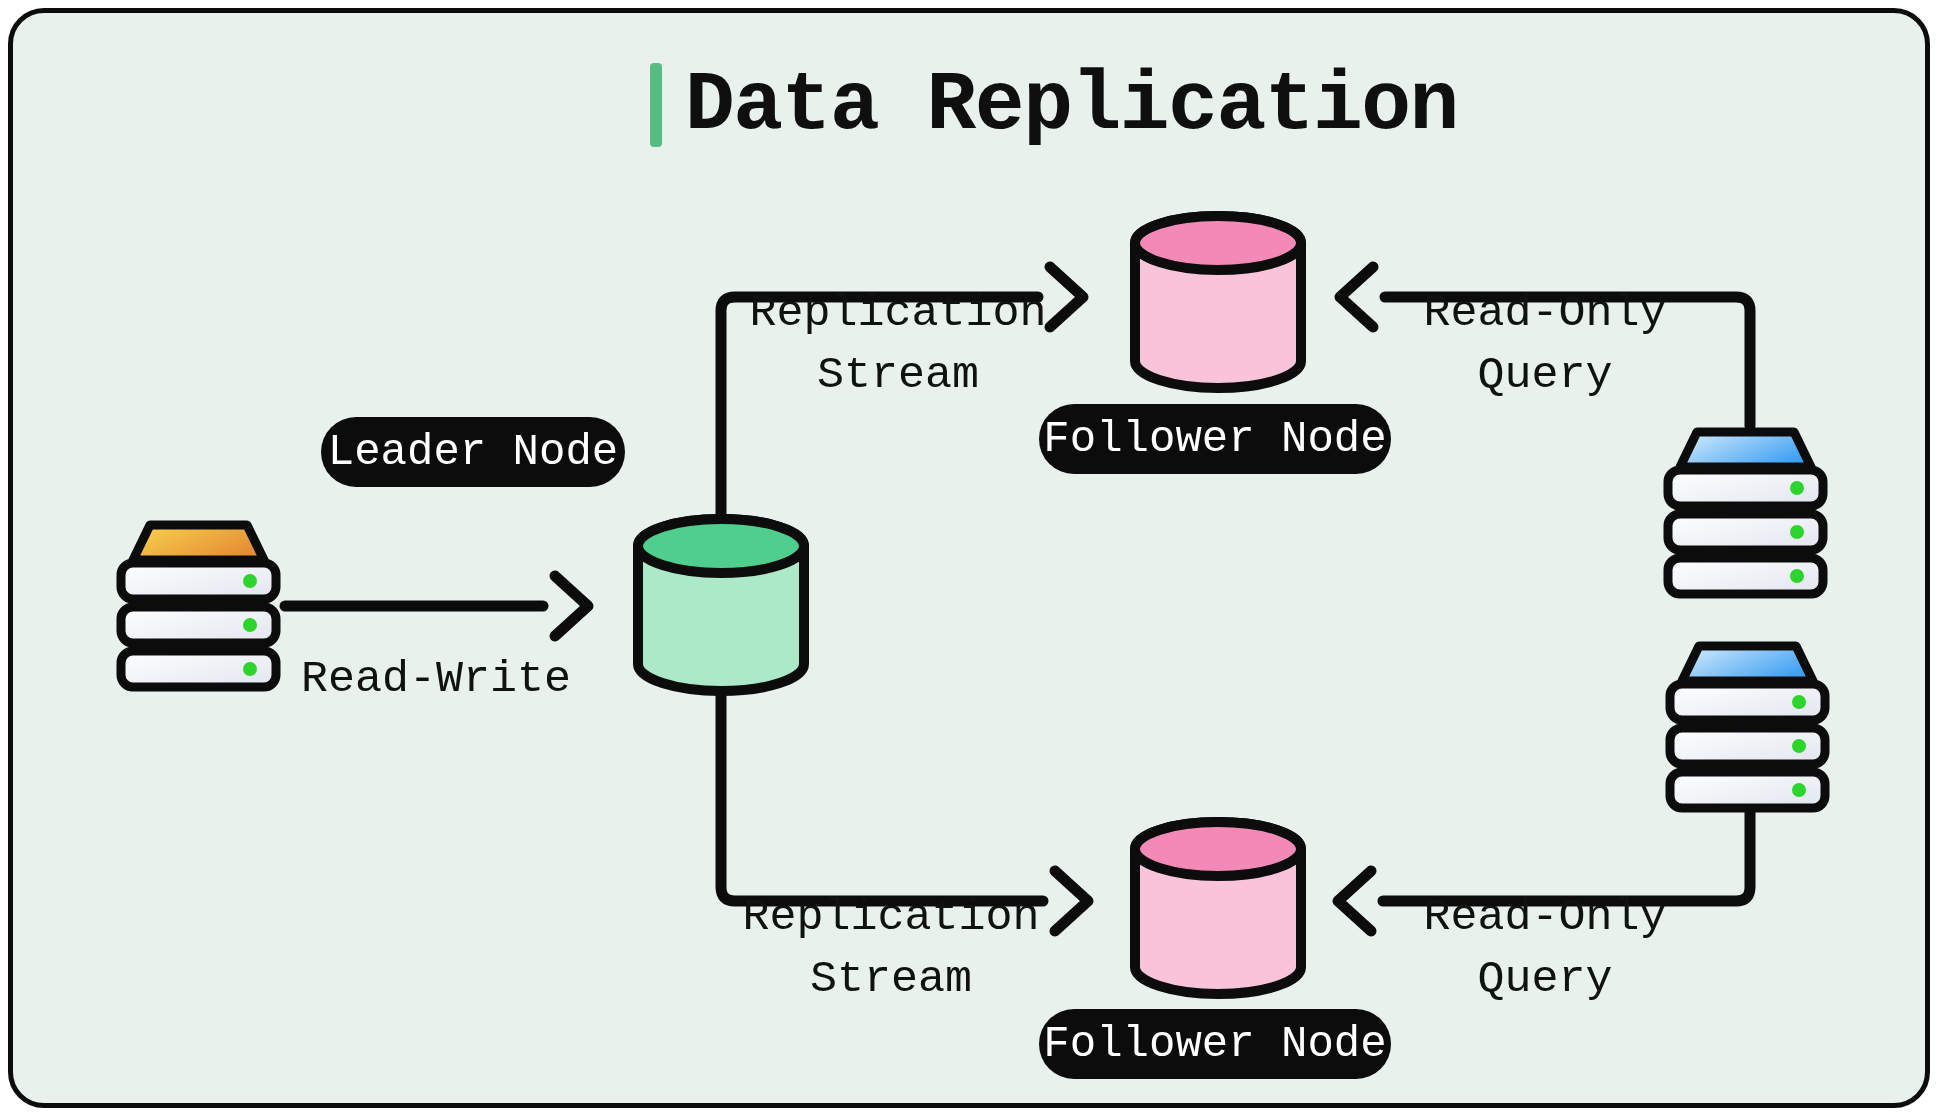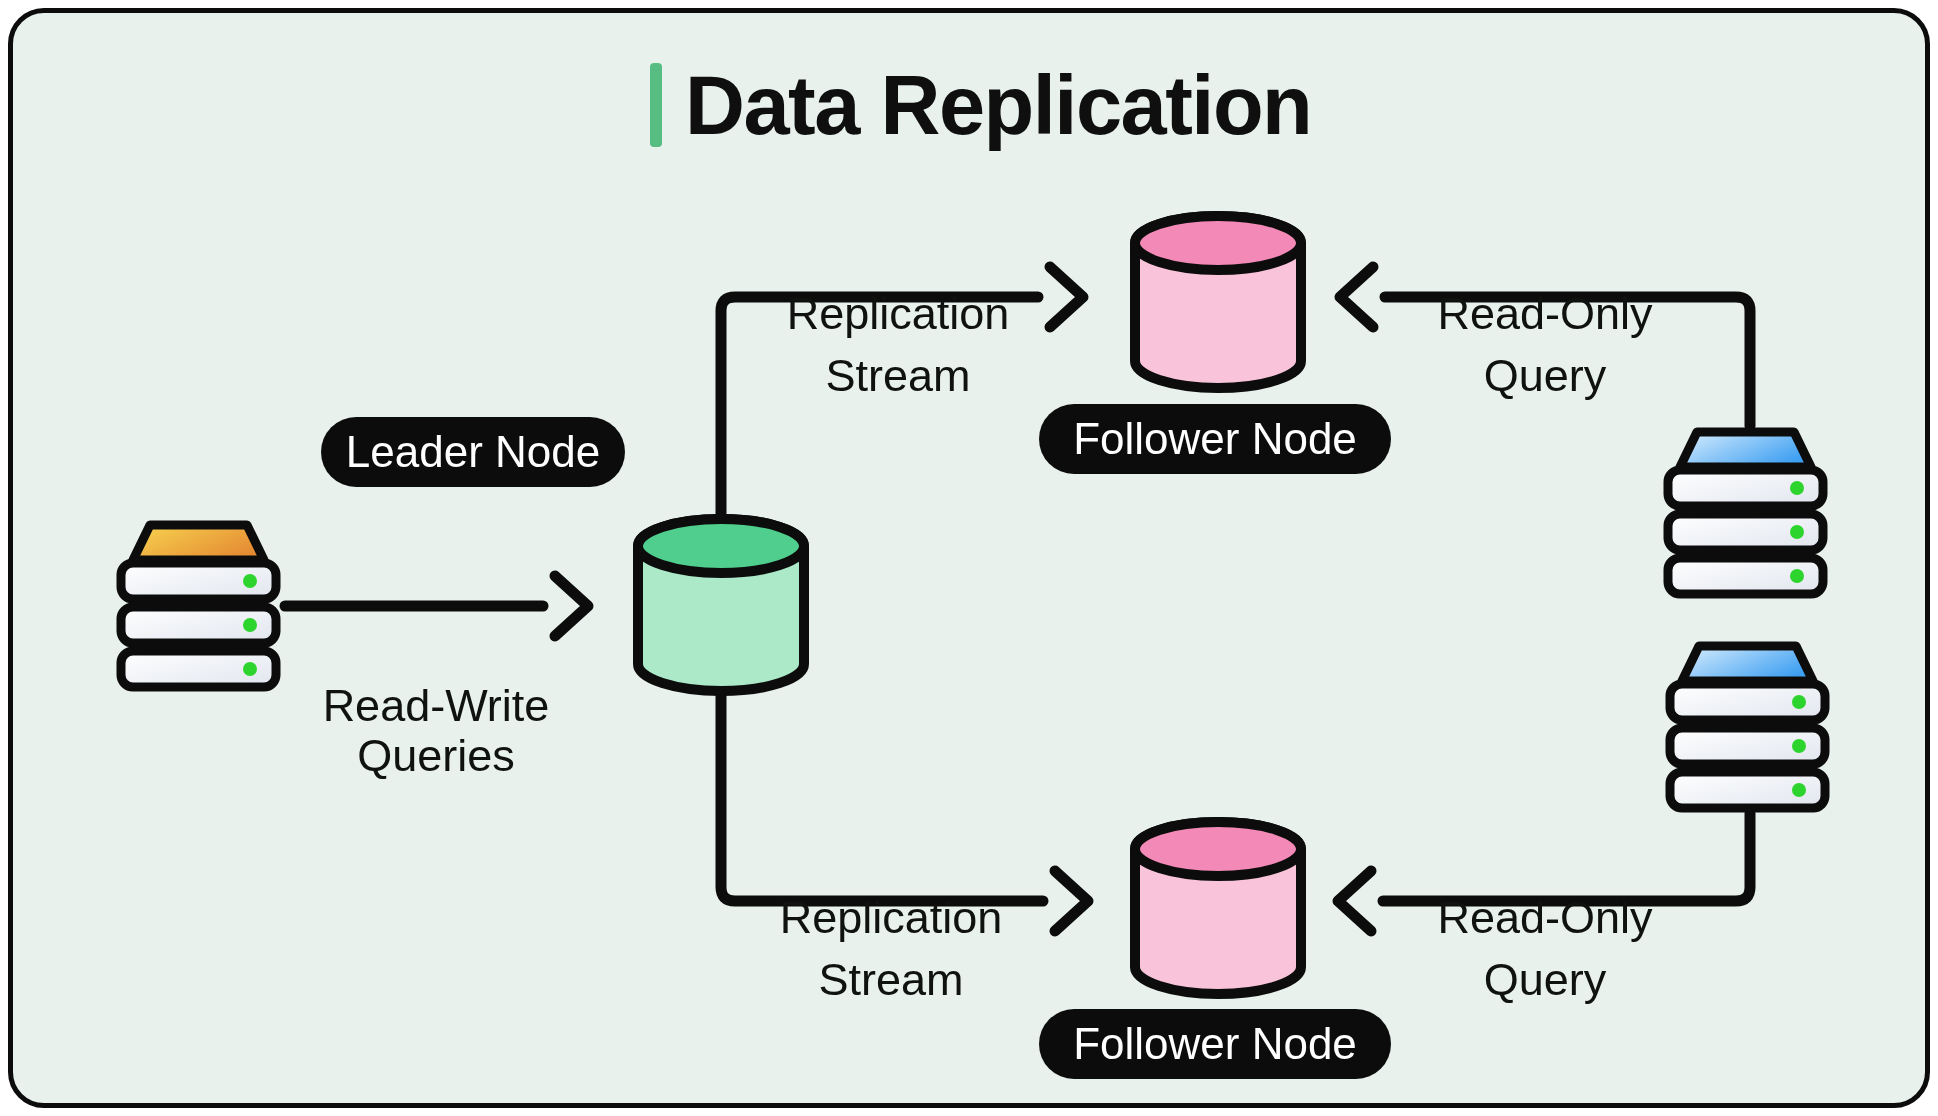--- a/index.html
+++ b/index.html
@@ -12,21 +12,21 @@
     --slat-1:#ffffff; --slat-2:#e1e5ee;
   }
   *{margin:0;padding:0;box-sizing:border-box;}
   html,body{background:#ffffff;}
   body{
     width:1938px;height:1116px;position:relative;overflow:hidden;
     font-family:"Liberation Sans","DejaVu Sans",sans-serif;color:var(--ink);
   }
   .frame{
     position:absolute;left:8px;top:8px;width:1922px;height:1100px;
-    background:var(--background);border:5px solid var(--ink);border-radius:36px;
+    background:var(--background);border:5px solid var(--ink);border-radius:36px;font-family:Liberation Mono, monospace;
   }
   
   .accent-bar{
     position:absolute;left:637px;top:50px;width:12px;height:84px;
     background:var(--accent-green);border-radius:4px;
   }
   .page-title{
     position:absolute;left:672px;top:43px;height:100px;line-height:100px;
     font-size:83px;font-weight:800;letter-spacing:-1.5px;color:#0e0f0e;white-space:nowrap;
   }
@@ -87,23 +87,22 @@
     <path class="wire" d="M708 592 V874 Q708 888 722 888 H1030"></path>
     <path class="wire" d="M1042 858 L1075 888 L1042 918"></path>
 
     <path class="wire" d="M1737 413 V298 Q1737 284 1723 284 H1372"></path>
     <path class="wire" d="M1360 254 L1327 284 L1360 314"></path>
 
     <path class="wire" d="M1737 800 V874 Q1737 888 1723 888 H1370"></path>
     <path class="wire" d="M1358 858 L1325 888 L1358 918"></path>
   </svg>
 
-  <div class="edge-label tight" style="left:263px;top:620px">
+  <div class="edge-label tight" style="left:263px;top:594px">
     <div>Read-Write</div>
-    <div>Queries</div>
   </div>
   <div class="edge-label" style="left:725px;top:222px">
     <div>Replication</div>
     <div>Stream</div>
   </div>
   <div class="edge-label" style="left:718px;top:826px">
     <div>Replication</div>
     <div>Stream</div>
   </div>
   <div class="edge-label" style="left:1372px;top:222px">

